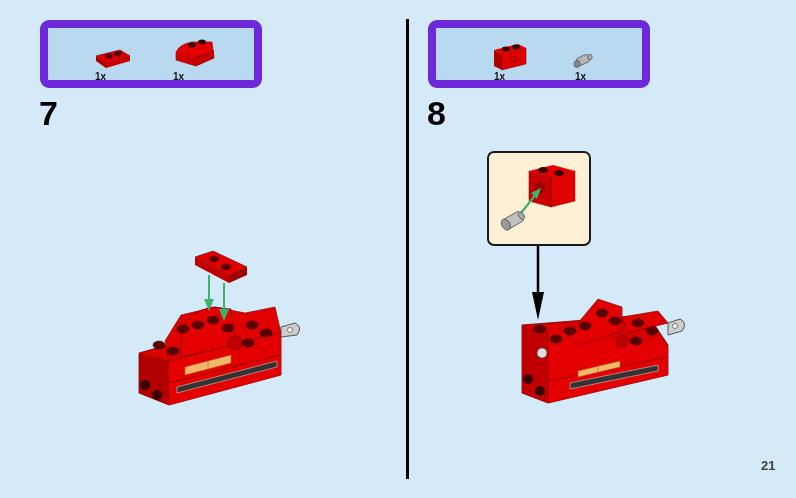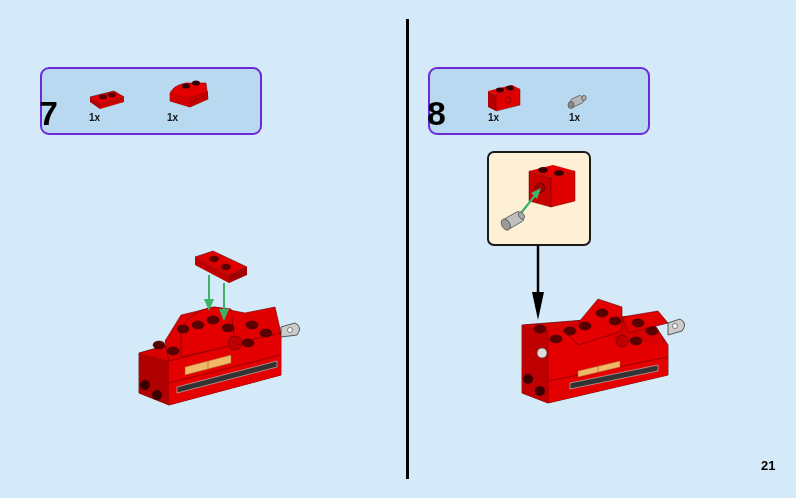--- a/index.html
+++ b/index.html
@@ -1,21 +1,21 @@
 <!DOCTYPE html>
 <html><head>
 <meta charset="utf-8">
 <style>
   html,body{margin:0;padding:0;}
   body{width:796px;height:498px;background:#d4eaf8;position:relative;overflow:hidden;font-family:"Liberation Sans",sans-serif;}
-  .parts-box{position:absolute;background:#b9d9f1;border:2px solid #6d28d9;border-radius:9px;box-sizing:border-box;margin-top:47px;}
+  .parts-box{position:absolute;background:#b9d9f1;border:8px solid #6d28d9;border-radius:9px;box-sizing:border-box;}
   .qty{position:absolute;font-size:10px;font-weight:bold;color:#111;}
   .step-num{position:absolute;font-size:34px;font-weight:bold;color:#000;line-height:1;}
   .divider{position:absolute;left:406px;top:19px;width:3px;height:460px;background:#000;}
-  .page-num{position:absolute;left:761px;top:458px;font-size:13px;font-weight:bold;color:#000000;}
+  .page-num{position:absolute;left:761px;top:458px;font-size:13px;font-weight:bold;color:#404040;}
   .callout{position:absolute;left:487px;top:151px;width:104px;height:95px;background:#fdf0d4;border:2px solid #1a1a1a;border-radius:7px;box-sizing:border-box;}
   svg{position:absolute;overflow:visible;}
 </style>
 </head>
 <body>
 
 <div class="parts-box" style="left:40px;top:20px;width:222px;height:68px;">
   <svg style="left:46px;top:18px;" width="40" height="24" viewBox="0 0 40 24">
     <polygon points="2,10 26,4 36,10 12,17" fill="#e40000" stroke="#600" stroke-width="0.6"></polygon>
     <polygon points="2,10 12,17 12,22 2,15" fill="#b00000"></polygon>

